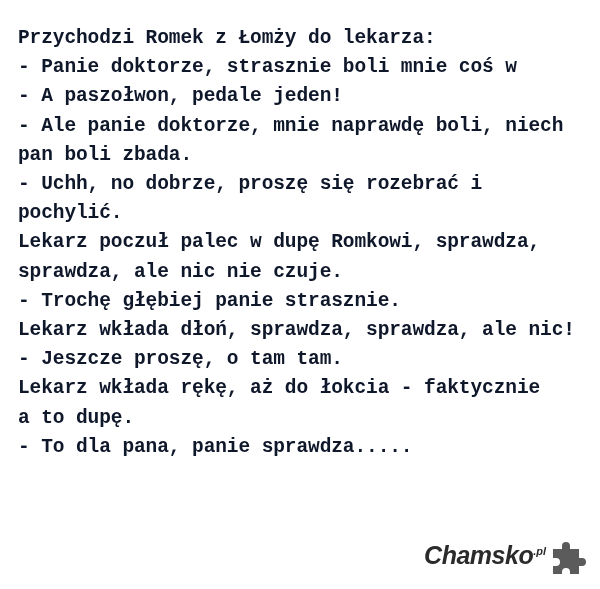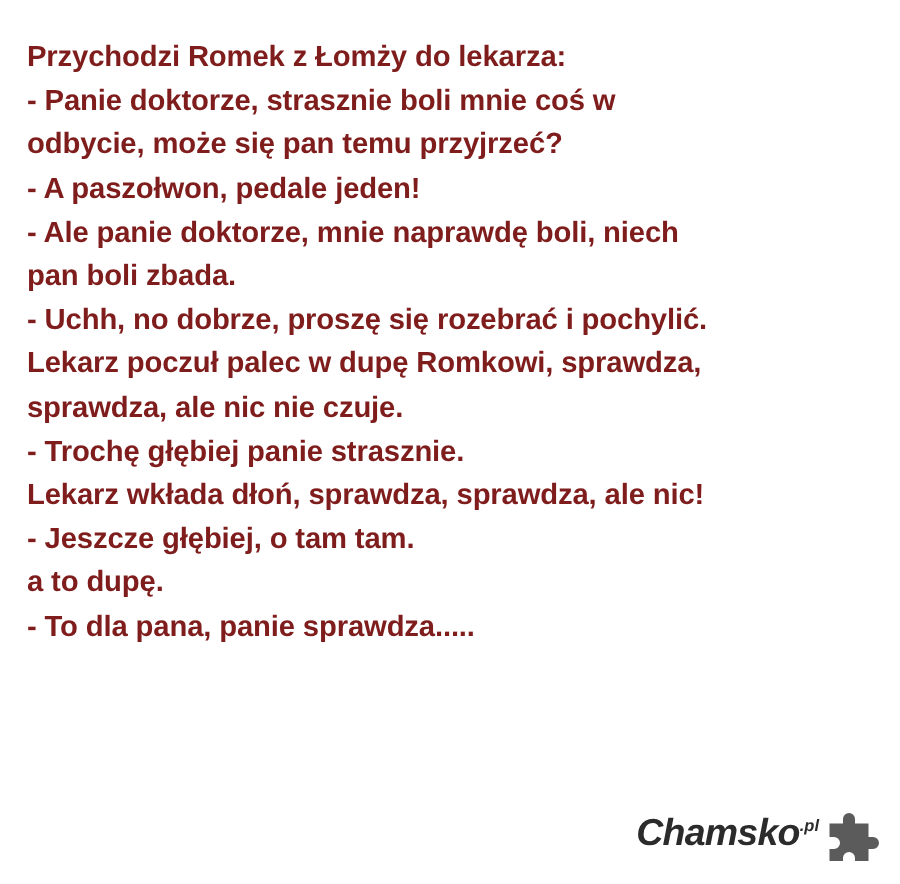--- a/index.html
+++ b/index.html
@@ -18,22 +18,22 @@
     width: 600px;
     height: 589px;
     background: #ffffff;
     box-sizing: border-box;
   }
   .joke-text {
     position: absolute;
     left: 18px;
     top: 24px;
     width: 572px;
-    color: #7f1d1d;
-    font-family: Liberation Sans, sans-serif;
+    color: #0f172a;
+    font-family: Liberation Mono, monospace;
     font-weight: bold;
     font-size: 19.5px;
     line-height: 29.2px;
     letter-spacing: -0.1px;
   }
   .joke-line {
     white-space: pre-wrap;
   }
   .watermark {
     position: absolute;
@@ -73,30 +73,30 @@
   }
 </style>
 </head>
 <body>
 
 <div class="page">
 
   <div class="joke-text">
     <div class="joke-line">Przychodzi Romek z Łomży do lekarza:</div>
     <div class="joke-line">- Panie doktorze, strasznie boli mnie coś w</div>
-    <div class="joke-line">odbycie, może się pan temu przyjrzeć?</div>
     <div class="joke-line">- A paszołwon, pedale jeden!</div>
     <div class="joke-line">- Ale panie doktorze, mnie naprawdę boli, niech</div>
     <div class="joke-line">pan boli zbada.</div>
     <div class="joke-line">- Uchh, no dobrze, proszę się rozebrać i pochylić.</div>
     <div class="joke-line">Lekarz poczuł palec w dupę Romkowi, sprawdza,</div>
     <div class="joke-line">sprawdza, ale nic nie czuje.</div>
     <div class="joke-line">- Trochę głębiej panie strasznie.</div>
     <div class="joke-line">Lekarz wkłada dłoń, sprawdza, sprawdza, ale nic!</div>
-    <div class="joke-line">- Jeszcze głębiej, o tam tam.</div>
+    <div class="joke-line">- Jeszcze proszę, o tam tam.</div>
+    <div class="joke-line">Lekarz wkłada rękę, aż do łokcia - faktycznie</div>
     <div class="joke-line">a to dupę.</div>
     <div class="joke-line">- To dla pana, panie sprawdza.....</div>
   </div>
 
   <div class="watermark">
     <span class="wm-text">
       <span>Chamsko</span><span class="wm-suffix">.pl</span>
     </span>
     <span class="wm-mark">
       <svg width="38" height="38" viewBox="0 0 38 38" aria-hidden="true">

